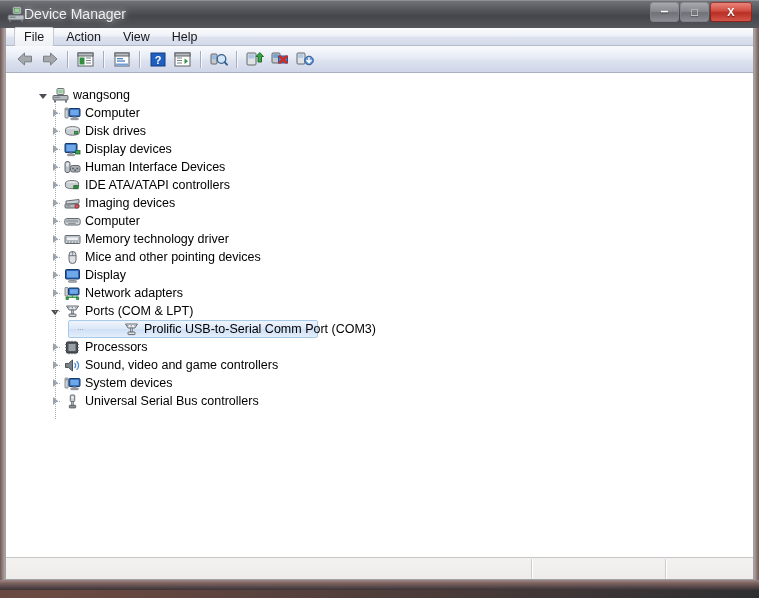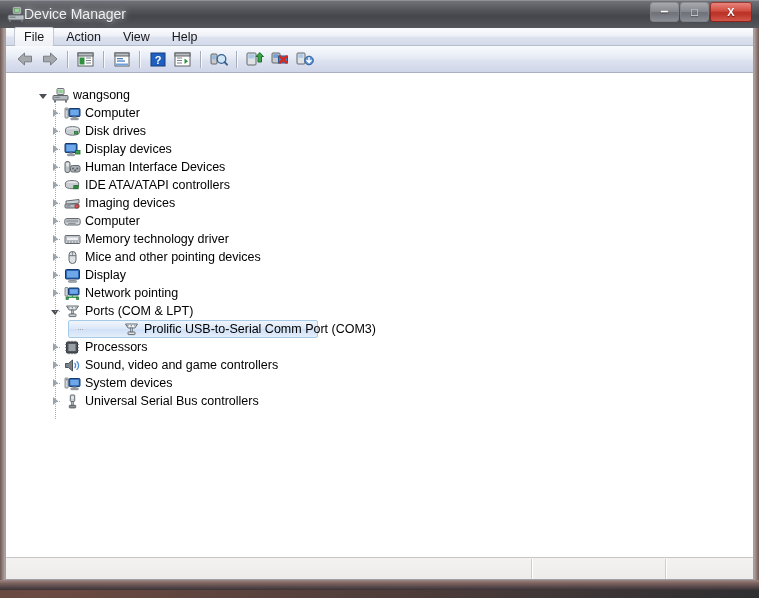--- a/index.html
+++ b/index.html
@@ -617,21 +617,21 @@
           <span class="ticon">
             <svg width="17" height="15" viewBox="0 0 17 15">
               <rect x="1" y="1.5" width="3" height="8.5" rx=".6" fill="#cfd4d8" stroke="#6f7478" stroke-width=".8"></rect>
               <rect x="4.5" y="2" width="10.5" height="7" rx="1" fill="#2b66b5" stroke="#17396b" stroke-width="1"></rect>
               <rect x="5.8" y="3.2" width="8" height="4.6" fill="#6fa8e8"></rect>
               <path d="M8.5 9 v2.2 M3 11.2 h11" stroke="#3fa04e" stroke-width="1.4"></path>
               <rect x="2" y="11" width="2.4" height="2.6" fill="#3fa04e" stroke="#1f6b2c" stroke-width=".6"></rect>
               <rect x="12.4" y="11" width="2.4" height="2.6" fill="#3fa04e" stroke="#1f6b2c" stroke-width=".6"></rect>
             </svg>
           </span>
-          <span class="tlabel">Network pointing</span>
+          <span class="tlabel">Network adapters</span>
         </div>
 
         <div class="row depth1">
           <span class="dotstub" style="left:49px;top:9px;width:6px;"></span>
           <span class="twisty">
               <span class="tri-expanded"></span>
             </span>
           <span class="ticon">
             <svg width="17" height="15" viewBox="0 0 17 15">
               <path d="M2.5 2 h12 l-2.6 4 h-6.8 Z" fill="#e3e7ea" stroke="#646a70" stroke-width="1" stroke-linejoin="round"></path>

